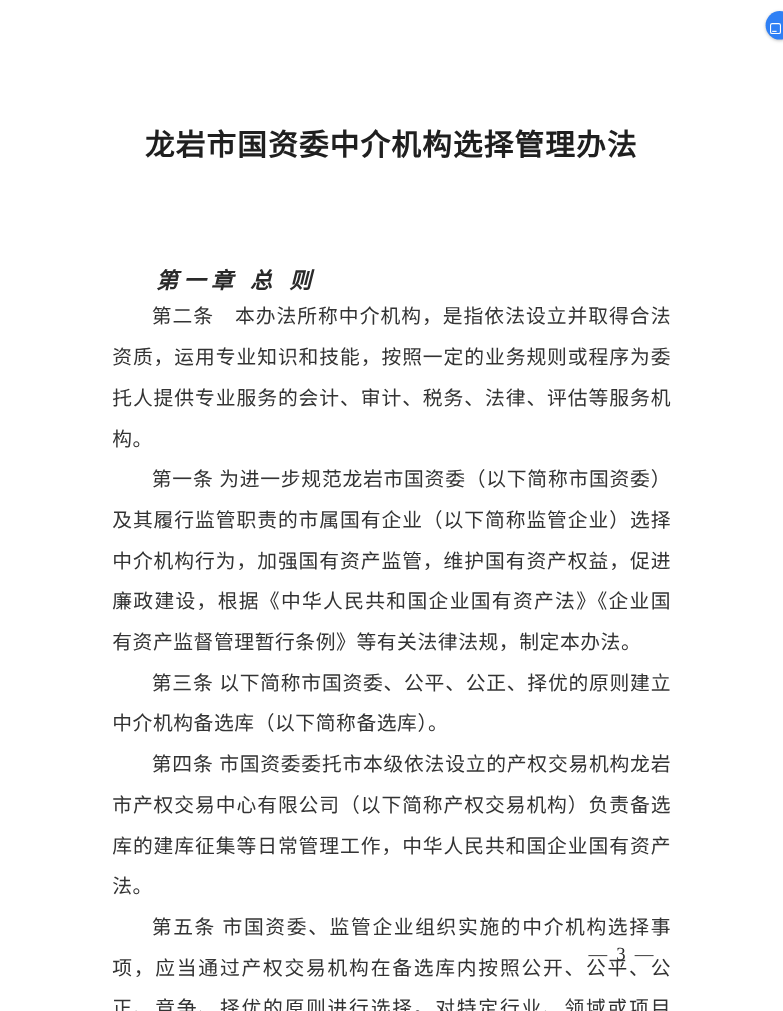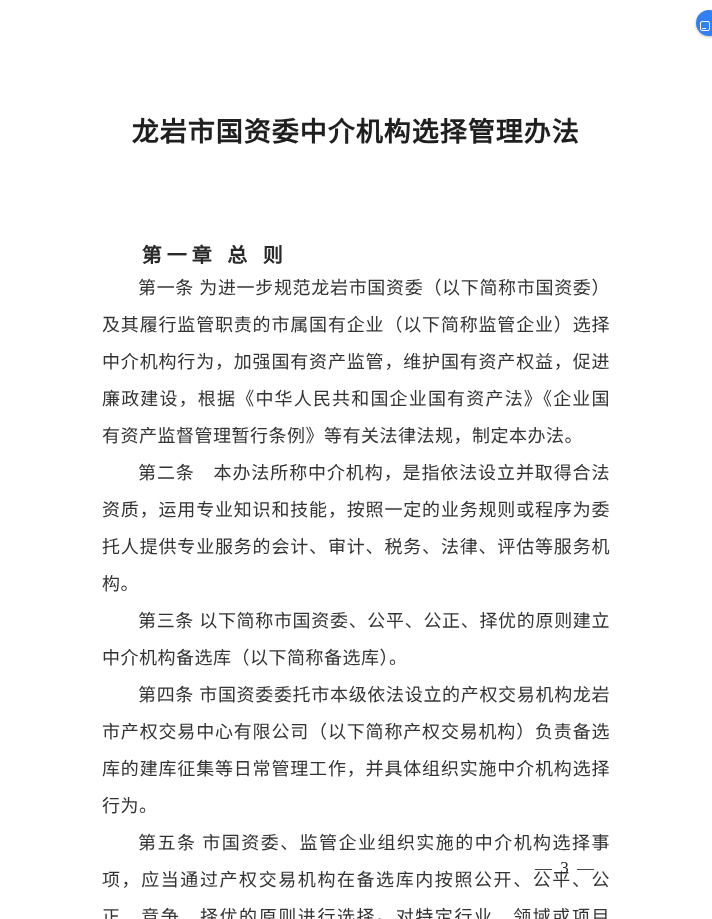--- a/index.html
+++ b/index.html
@@ -32,20 +32,21 @@
     position: absolute;
     top: 222px;
     left: 102px;
     width: 508px;
     font-size: 20px;
     font-weight: bold;
     letter-spacing: 5px;
     text-indent: 2em;
     color: #2a2a2a;
     font-family: "Liberation Sans", "DejaVu Sans", sans-serif;
+    font-style: italic;
   }
   .doc-body {
     position: absolute;
     top: 270px;
     left: 102px;
     width: 508px;
   }
   .doc-body p {
     margin: 0;
     font-size: 18px;
@@ -103,22 +104,22 @@
 
   <div class="floating-button">
     <span class="badge-glyph"></span>
   </div>
 
   <h1 class="doc-title">龙岩市国资委中介机构选择管理办法</h1>
 
   <h2 class="chapter-heading">第一章 总 则</h2>
 
   <div class="doc-body">
+    <p>第二条　本办法所称中介机构，是指依法设立并取得合法资质，运用专业知识和技能，按照一定的业务规则或程序为委托人提供专业服务的会计、审计、税务、法律、评估等服务机构。</p>
     <p>第一条 为进一步规范龙岩市国资委（以下简称市国资委）及其履行监管职责的市属国有企业（以下简称监管企业）选择中介机构行为，加强国有资产监管，维护国有资产权益，促进廉政建设，根据《中华人民共和国企业国有资产法》《企业国有资产监督管理暂行条例》等有关法律法规，制定本办法。</p>
-    <p>第二条　本办法所称中介机构，是指依法设立并取得合法资质，运用专业知识和技能，按照一定的业务规则或程序为委托人提供专业服务的会计、审计、税务、法律、评估等服务机构。</p>
     <p>第三条 以下简称市国资委、公平、公正、择优的原则建立中介机构备选库（以下简称备选库）。</p>
-    <p>第四条 市国资委委托市本级依法设立的产权交易机构龙岩市产权交易中心有限公司（以下简称产权交易机构）负责备选库的建库征集等日常管理工作，并具体组织实施中介机构选择行为。</p>
+    <p>第四条 市国资委委托市本级依法设立的产权交易机构龙岩市产权交易中心有限公司（以下简称产权交易机构）负责备选库的建库征集等日常管理工作，中华人民共和国企业国有资产法。</p>
     <p>第五条 市国资委、监管企业组织实施的中介机构选择事项，应当通过产权交易机构在备选库内按照公开、公平、公正、竞争、择优的原则进行选择。对特定行业、领域或项目（如上市、并购、</p>
   </div>
 
   <div class="page-number">— 3 —</div>
 
 </div>
 
 </body></html>

